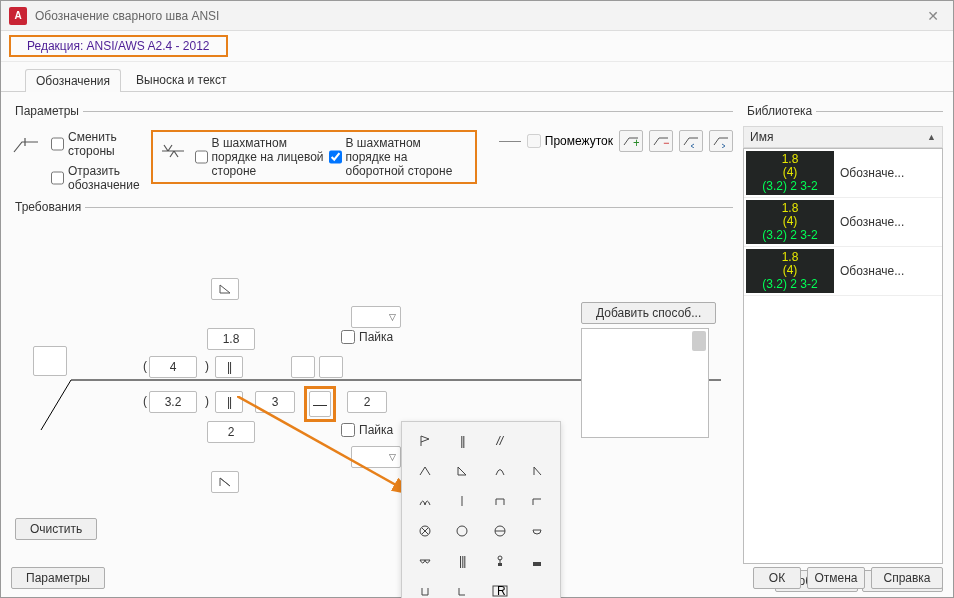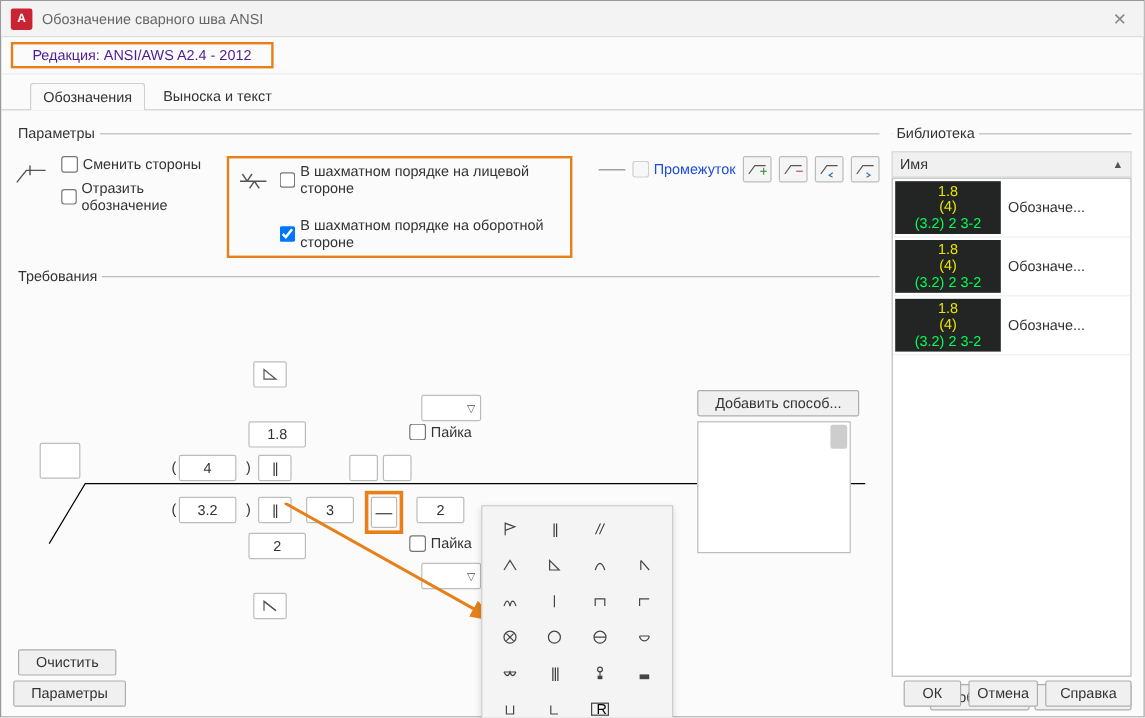--- a/index.html
+++ b/index.html
@@ -86,36 +86,36 @@
                 <input type="checkbox" style="">
                 <span>Отразить обозначение</span>
               </label>
         </div>
         <div class="orange-box" style="display:flex;align-items:flex-start;gap:8px">
           <div class="icon-box">
             <svg width="26" height="22" viewBox="0 0 26 22">
                   <path d="M2 11 H24 M8 11 L4 5 M8 11 L12 5 M14 11 L10 17 M14 11 L18 17" stroke="#555" fill="none" stroke-width="1.2"></path>
                 </svg>
           </div>
-          <div style="display:flex;flex-direction:column;gap:17px">
+          <div style="display:flex;flex-direction:row;gap:0">
             <label class="chk">
                   <input type="checkbox" style="">
                   <span>В шахматном порядке на лицевой стороне</span>
                 </label>
             <label class="chk">
                   <input type="checkbox" checked="" style="">
                   <span>В шахматном порядке на оборотной стороне</span>
                 </label>
           </div>
         </div>
         <div style="display:flex;align-items:center;gap:6px;margin-left:12px">
           <span style="width:22px;border-top:1px solid #888"></span>
           <label class="chk" style="color:#999">
                 <input type="checkbox" disabled="" style="">
-                <span style="color:#1d4ed8">Промежуток</span>
+                <span style="color:#000000">Промежуток</span>
               </label>
           <div class="tool-btn">
                 <svg viewBox="0 0 16 14">
                   <path d="M1 11 L6 4 H15" stroke="#555" fill="none"></path>
                   <text x="10" y="13" font-size="7" fill="#2a8a2a">+</text>
                 </svg>
               </div>
           <div class="tool-btn">
                 <svg viewBox="0 0 16 14">
                   <path d="M1 11 L6 4 H15" stroke="#555" fill="none"></path>

